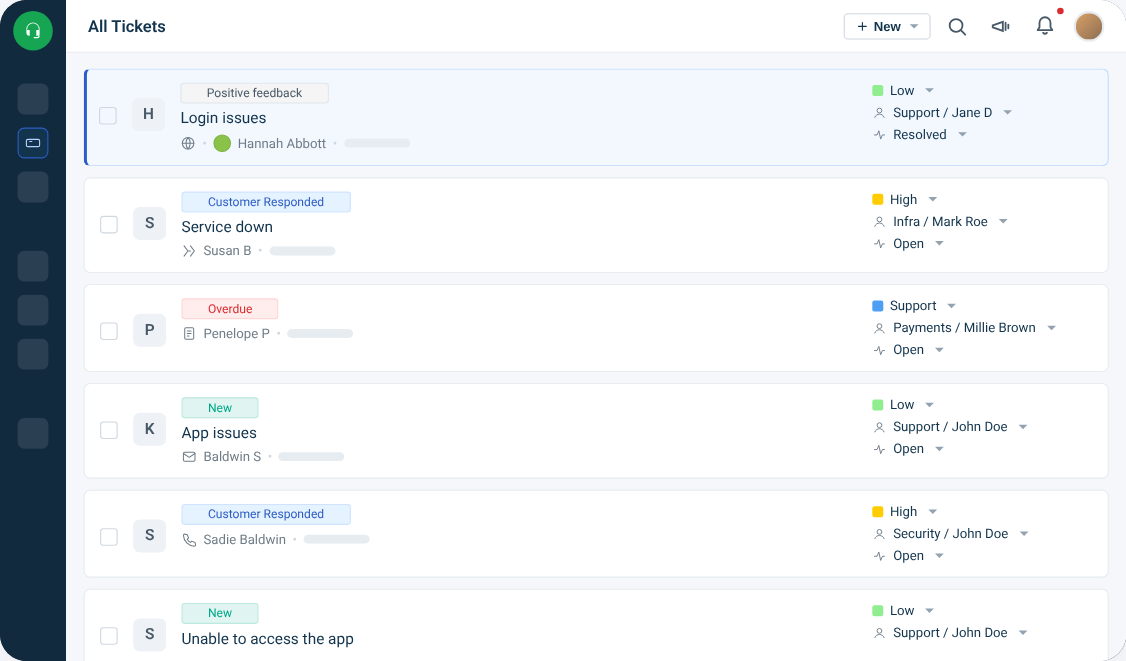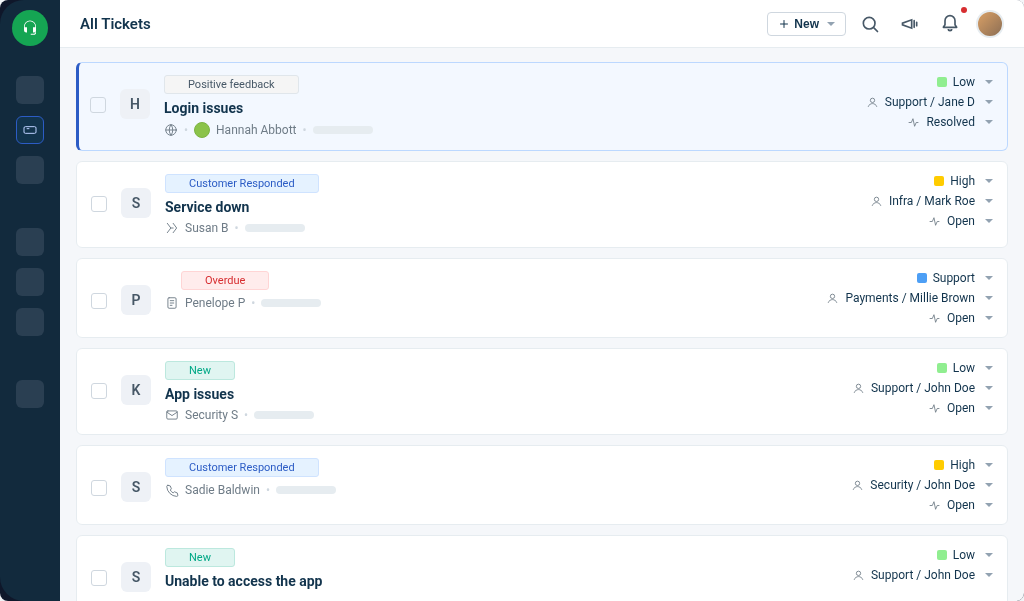--- a/index.html
+++ b/index.html
@@ -9,21 +9,21 @@
     font-size: 13px;
     color: #12344d;
     width: 1024px;
     height: 601px;
     overflow: hidden;
   }
 
   .app {
     display: flex;
     height: 100%;
-    border-radius: 8px;
+    border-radius: 24px;
     overflow: hidden;
     background: #0f172a;
     box-shadow: 0 8px 24px rgba(0,0,0,0.04);
   }
 
   
   .sidenav {
     width: 60px;
     background: #122a3d;
     display: flex;
@@ -158,25 +158,25 @@
   .tag {
     display: inline-block;
     font-size: 11px;
     padding: 2px 23px;
     border-radius: 3px;
     border: 1px solid;
     margin-bottom: 6px;
   }
   .tag.positive { background:#f5f5f5; color:#475867; border-color:#e0e6eb; }
   .tag.responded { background:#e5f2ff; color:#2c5cc5; border-color:#cfe3ff; }
-  .tag.overdue { background:#ffecec; color:#d72d30; border-color:#ffd5d5;margin-left:16px; }
+  .tag.overdue { background:#ffecec; color:#d72d30; border-color:#ffd5d5; }
   .tag.new { background:#e0f5f1; color:#00a886; border-color:#bce8de; }
   .subject {
     font-size: 14px;
-    font-weight: 700;
+    font-weight: 400;
     color: #12344d;
     margin-bottom: 6px;
   }
   .metaline {
     display: flex;
     align-items: center;
     gap: 6px;
     color: #6f7c87;
     font-size: 12px;
   }
@@ -201,21 +201,20 @@
     flex-shrink: 0;
     display: flex;
     flex-direction: column;
     gap: 6px;
     font-size: 12px;
     color: #12344d;
   }
   .right .rline {
     display:flex; align-items:center; gap:6px;
     cursor: pointer;
-    justify-content: flex-end;
   }
   .prio-sq { width:10px; height:10px; border-radius:2px; flex-shrink:0; }
   .prio-low { background:#90ee90; }
   .prio-high { background:#ffcc00; }
   .prio-med { background:#4d9ff5; }
   .caret {
     margin-left: 4px;
     border: 4px solid transparent;
     border-top-color: #92a2b1;
     transform: translateY(2px);
@@ -415,21 +414,21 @@
       <span class="tag new">New</span>
       <div class="subject">App issues</div>
       <div class="metaline">
         <span class="mico">
                 <svg viewBox="0 0 24 24">
                   <rect x="3" y="5" width="18" height="14" rx="2" stroke="#6f7c87" stroke-width="1.6" fill="none" stroke-linecap="round" stroke-linejoin="round"></rect>
                   <path d="M3 7l9 6 9-6" stroke="#6f7c87" stroke-width="1.6" fill="none" stroke-linecap="round" stroke-linejoin="round"></path>
                 </svg>
               </span>
 
-        <span>Security S</span>
+        <span>Baldwin S</span>
         <span class="sep">•</span>
         <span class="shimmer"></span>
       </div>
     </div>
     <div class="right">
       <div class="rline">
         <span class="prio-sq prio-low"></span>
         <span>Low</span>
         <span class="caret"></span>
       </div>

